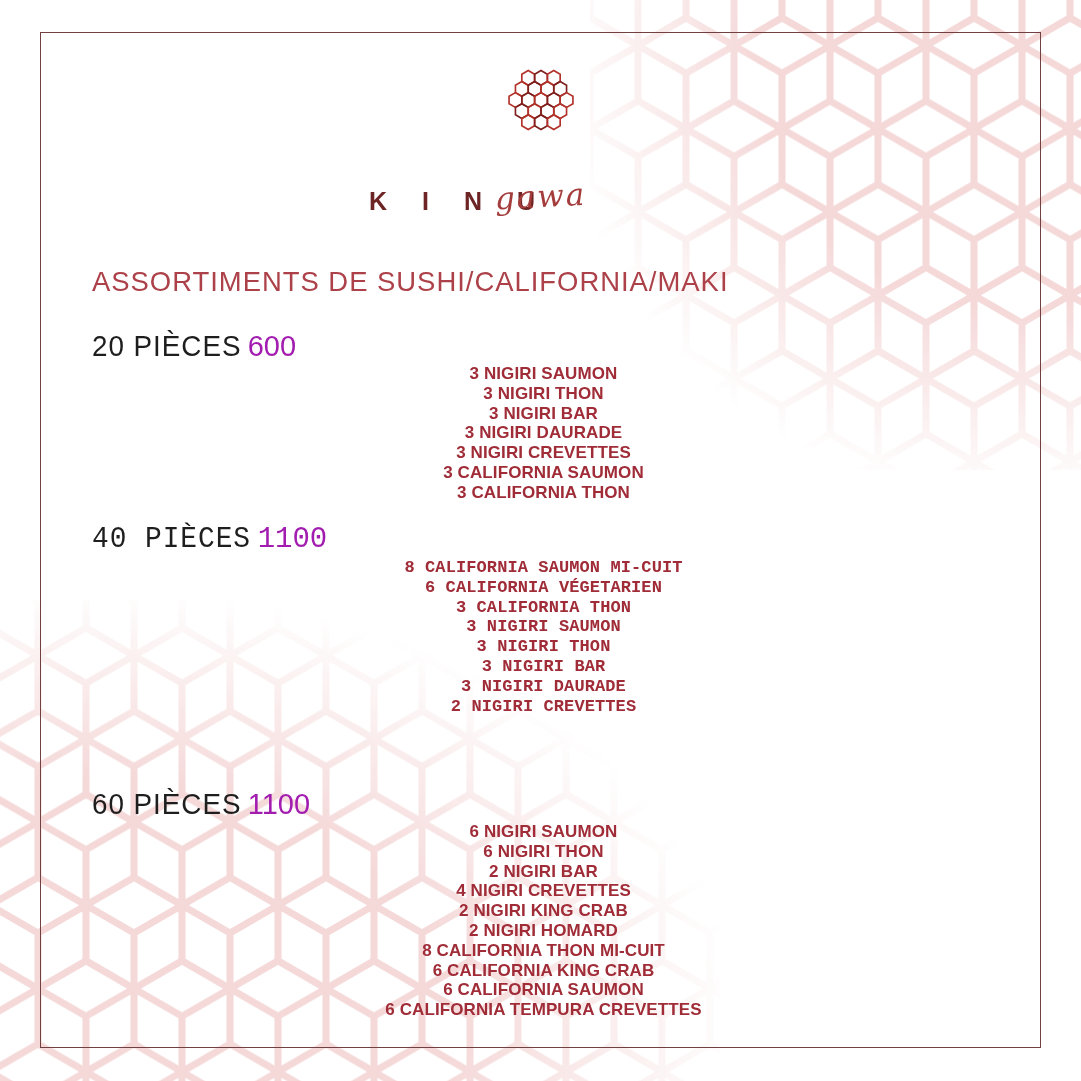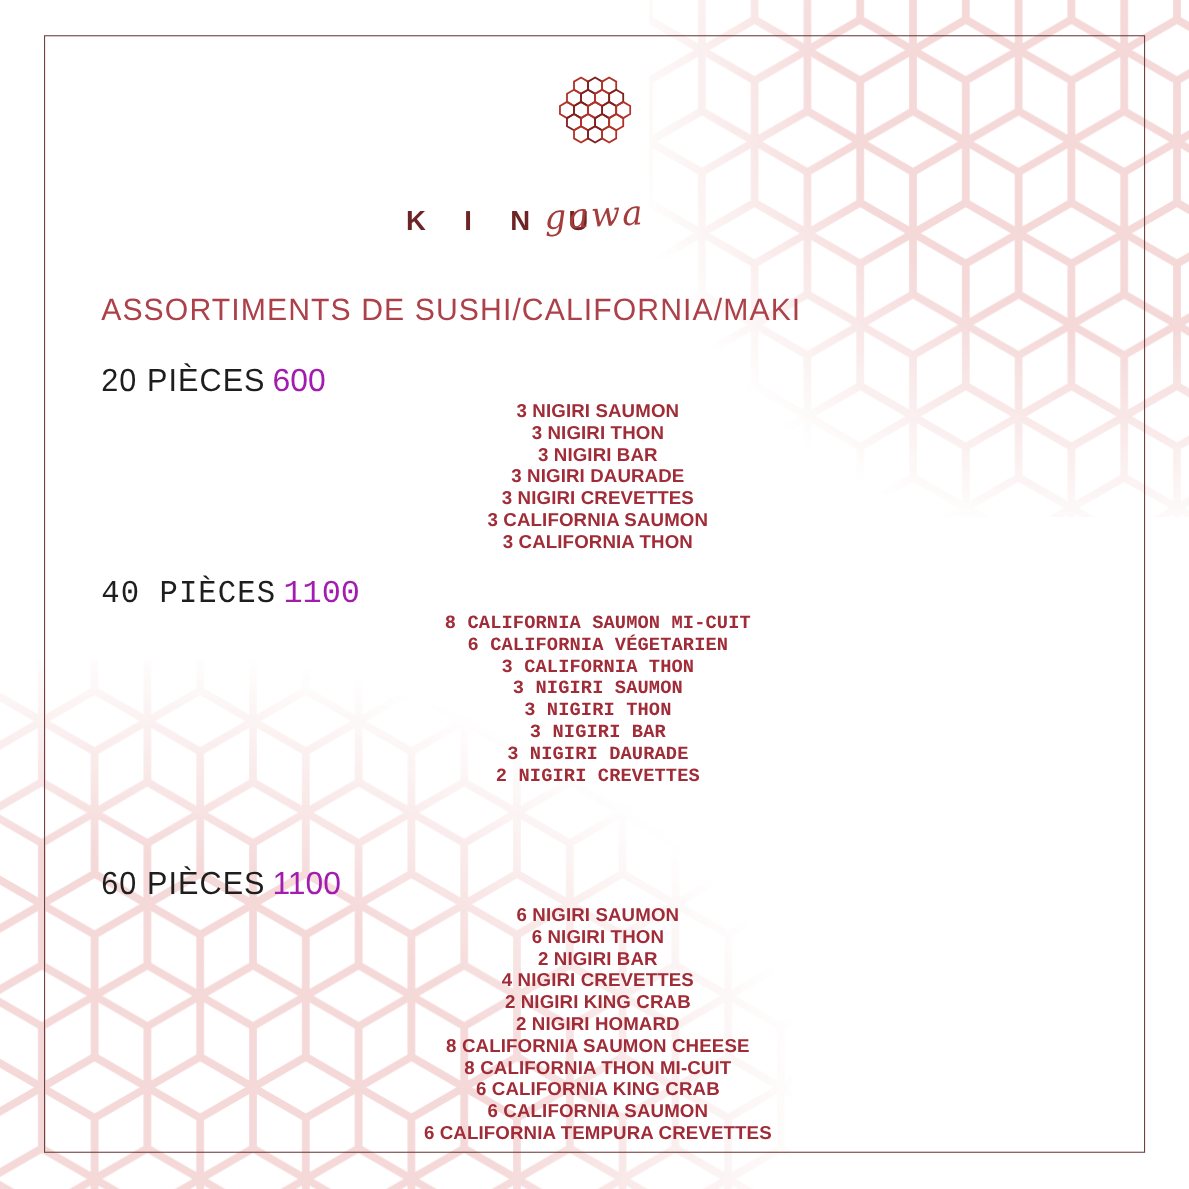--- a/index.html
+++ b/index.html
@@ -167,19 +167,18 @@
     <span class="section-title">60 PIÈCES</span>
     <span class="section-price">1100</span>
   </div>
   <div class="items">
       <div class="item">6 NIGIRI SAUMON</div>
       <div class="item">6 NIGIRI THON</div>
       <div class="item">2 NIGIRI BAR</div>
       <div class="item">4 NIGIRI CREVETTES</div>
       <div class="item">2 NIGIRI KING CRAB</div>
       <div class="item">2 NIGIRI HOMARD</div>
-      <div class="item">8 CALIFORNIA SAUMON CHEESE</div>
       <div class="item">8 CALIFORNIA THON MI-CUIT</div>
       <div class="item">6 CALIFORNIA KING CRAB</div>
       <div class="item">6 CALIFORNIA SAUMON</div>
       <div class="item">6 CALIFORNIA TEMPURA CREVETTES</div>
     </div>
 </div>
 
 </body></html>

